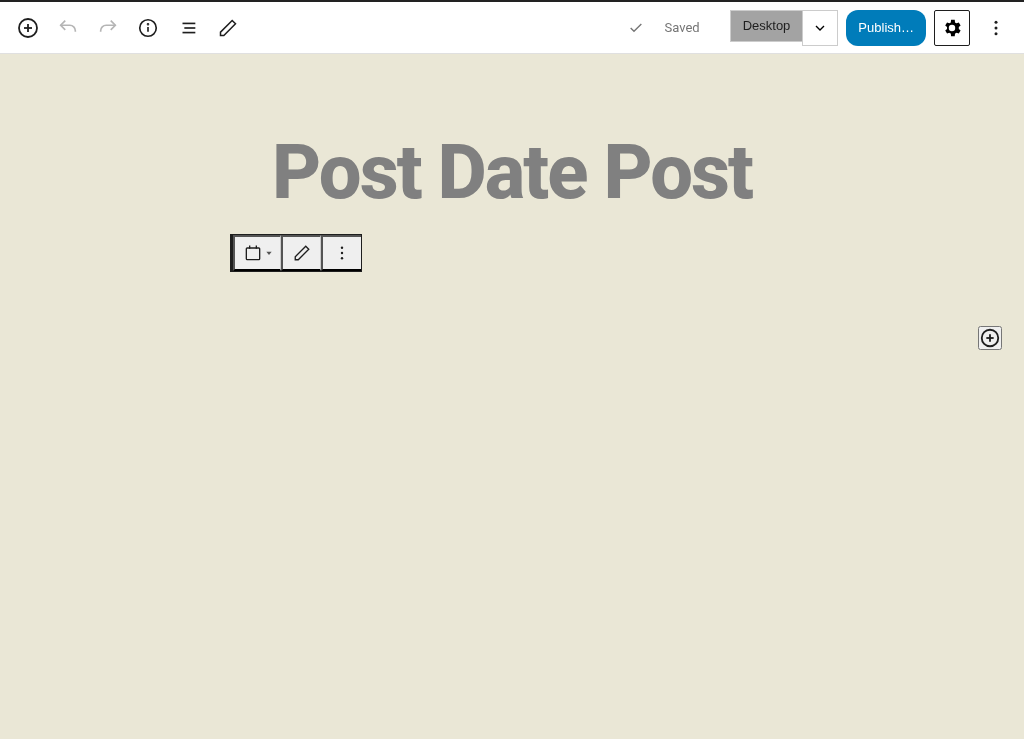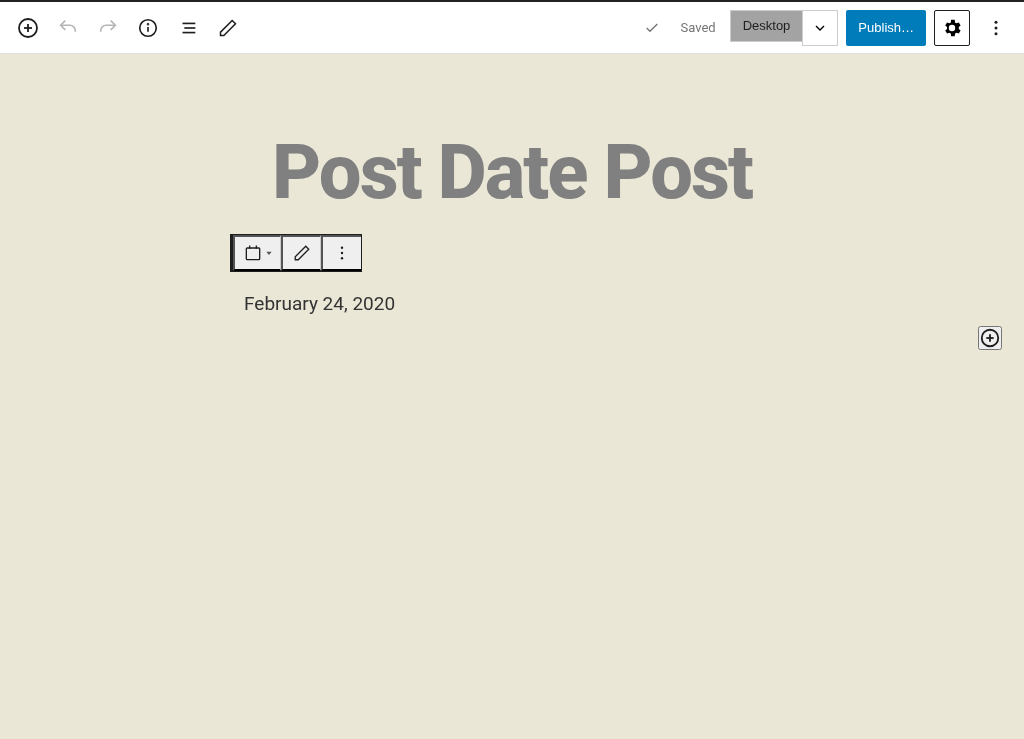--- a/index.html
+++ b/index.html
@@ -22,41 +22,41 @@
     width: 36px; height: 36px;
     display: flex; align-items: center; justify-content: center;
     background: transparent; border: none;
     border-radius: 2px; cursor: pointer;
     color: #1e1e1e;
   }
   .tb-btn.disabled { color: #b5b5b5; cursor: default; }
 
   .saved-label {
     display: flex; align-items: flex-start; gap: 21px;
-    color: #757575; font-size: 13px; margin-right: 6px;
+    color: #757575; font-size: 13px; margin-right: 22px;
   }
 
   .desktop-btn {
     height: 32px; padding: 0 12px;
     border: 1px solid #ccc; background: #a3a3a3;
     font-size: 13px; color: #1e1e1e;
     border-right: none;
   }
   .chevron-btn {
     height: 36px; width: 36px;
     border: 1px solid #ccc; background: #fff;
     display: flex; align-items: center; justify-content: center;
   }
   .btn-group { display: flex; }
 
   .publish-btn {
     height: 36px; padding: 0 12px;
     background: #007cba; color: #fff;
     border: none; font-size: 13px;
-    border-radius: 2px;
+    border-radius: 12px;
   }
 
   .settings-btn {
     height: 36px; width: 36px;
     border: 1px solid #1e1e1e; background: #fff;
     display: flex; align-items: center; justify-content: center;
     border-radius: 2px;
   }
 
   .canvas {
@@ -246,21 +246,20 @@
         <span>
           <svg width="18" height="18" viewBox="0 0 24 24" fill="#1e1e1e">
               <circle cx="12" cy="5" r="1.6"></circle>
               <circle cx="12" cy="12" r="1.6"></circle>
               <circle cx="12" cy="19" r="1.6"></circle>
             </svg>
         </span>
       </button>
     </div>
 
-    <div class="post-date">February 24, 2020</div>
 
     <button class="add-inline-btn">
       <span>
         <svg width="22" height="22" viewBox="0 0 24 24" fill="none" stroke="currentColor" stroke-width="2">
             <circle cx="12" cy="12" r="9"></circle>
             <line x1="12" y1="8" x2="12" y2="16"></line>
             <line x1="8" y1="12" x2="16" y2="12"></line>
           </svg>
       </span>
     </button>

